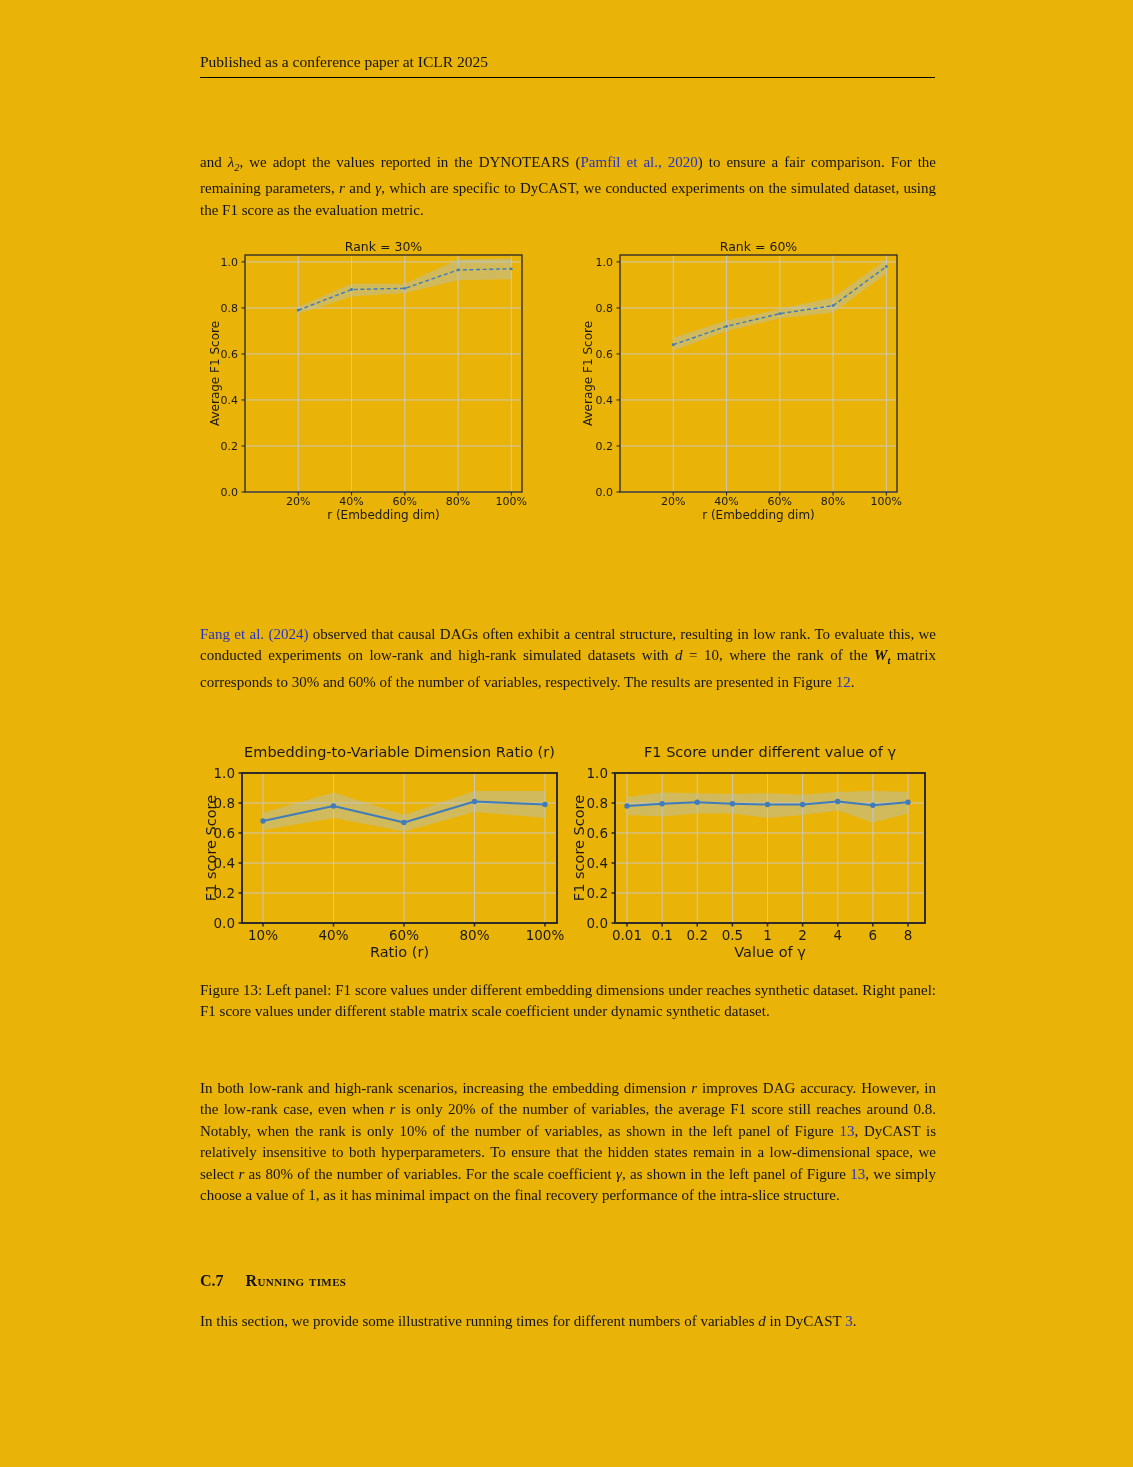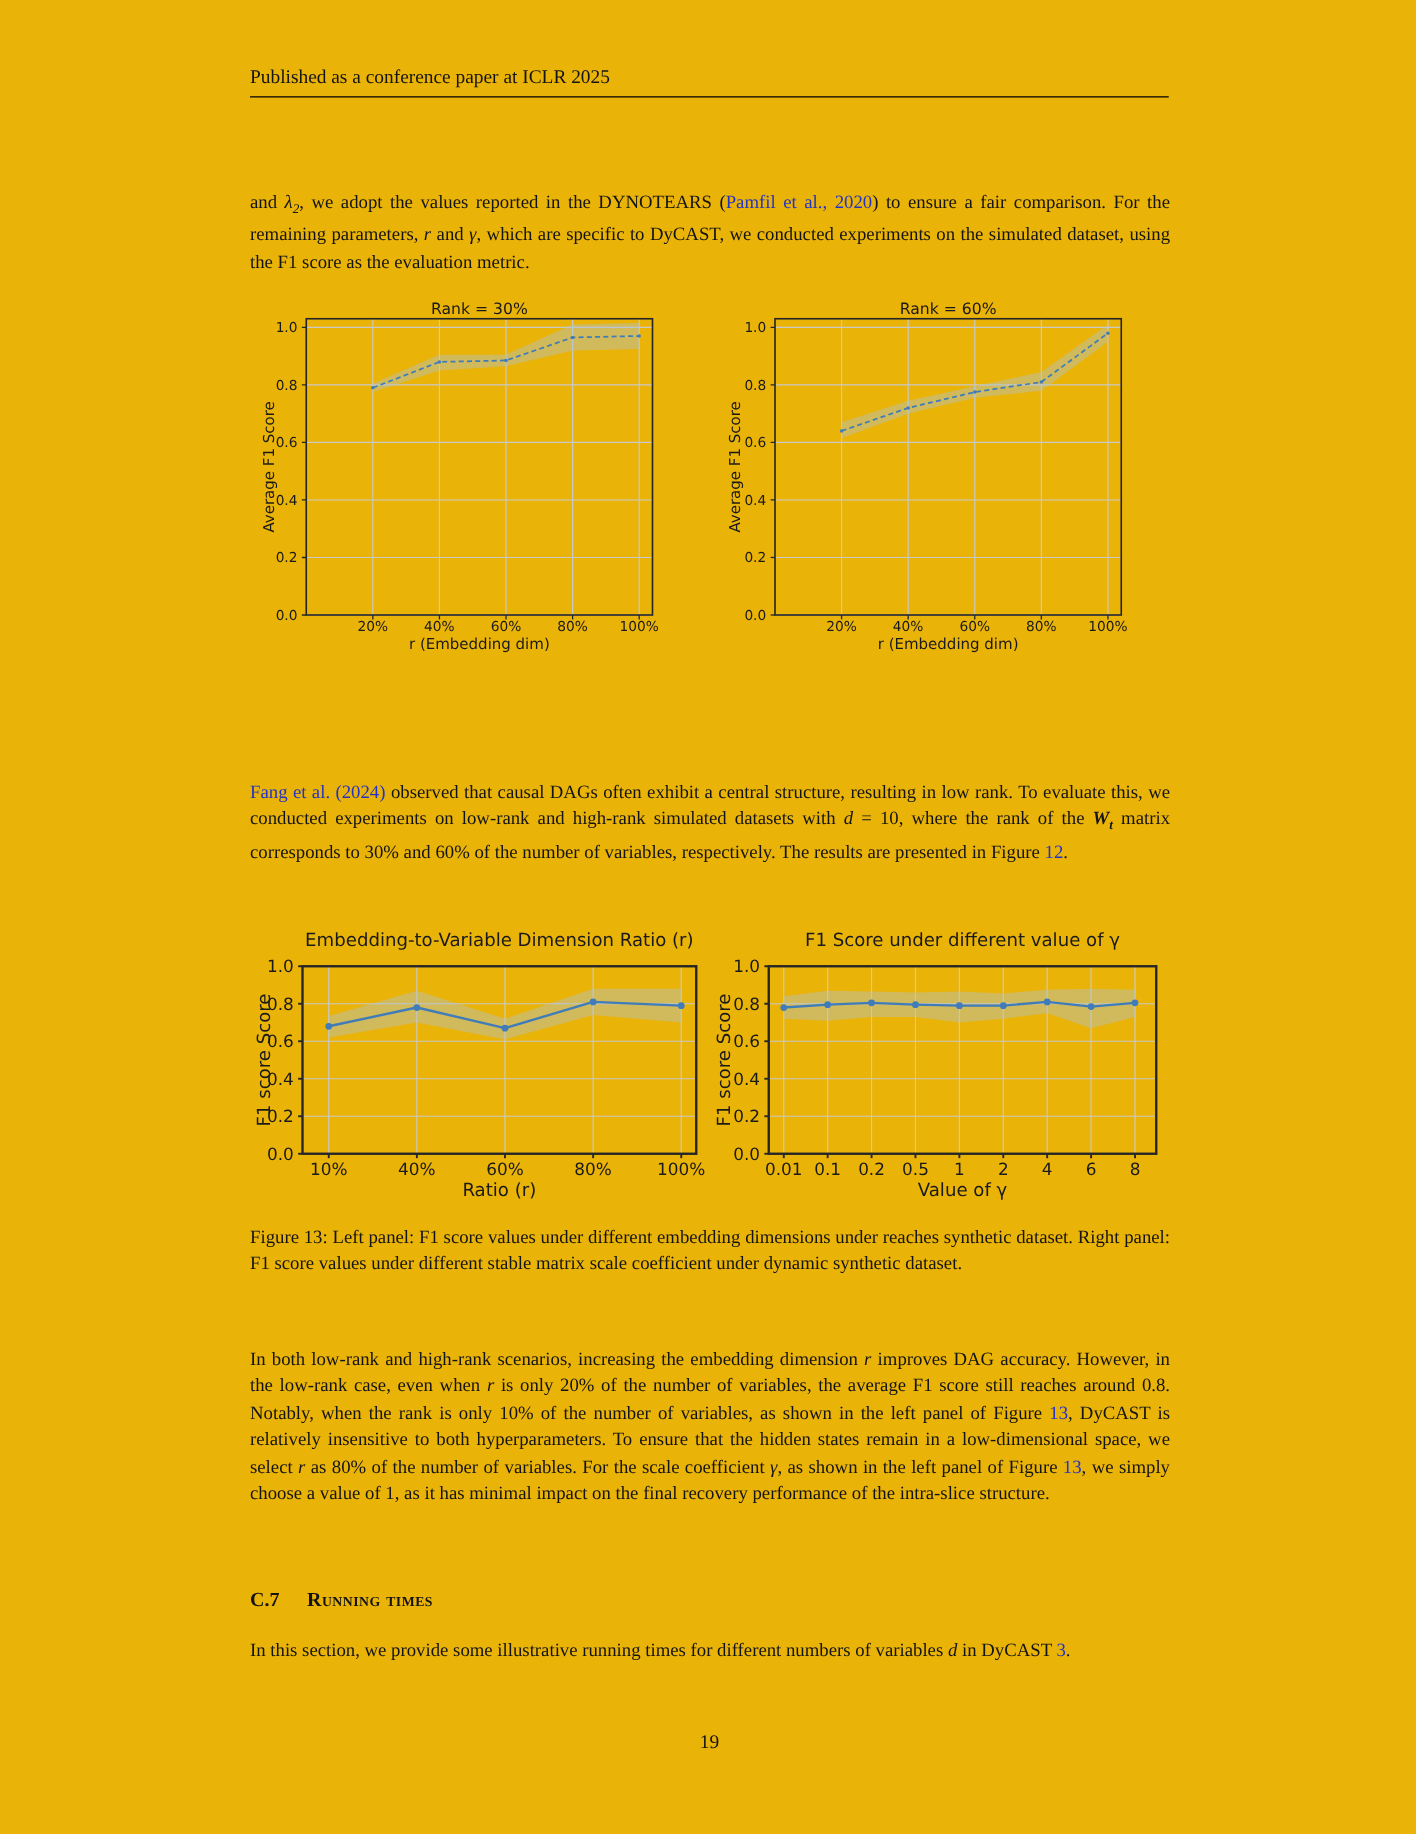--- a/index.html
+++ b/index.html
@@ -243,14 +243,13 @@
   <p class="abs para" id="cap13">Figure 13: Left panel: F1 score values under different embedding dimensions under reaches synthetic dataset.  Right panel: F1 score values under different stable matrix scale coefficient under dynamic synthetic dataset.</p>
 
   <p class="abs para" id="p3"><span>In both low-rank and high-rank scenarios, increasing the embedding dimension </span><span class="seg-i">r</span><span> improves DAG accuracy.  However, in the low-rank case, even when </span><span class="seg-i">r</span><span> is only 20% of the number of variables, the average F1 score still reaches around 0.8.  Notably, when the rank is only 10% of the number of variables, as shown in the left panel of Figure </span><span class="seg-link">13</span><span>, DyCAST is relatively insensitive to both hyperparameters. To ensure that the hidden states remain in a low-dimensional space, we select </span><span class="seg-i">r</span><span> as 80% of the number of variables. For the scale coefficient </span><span class="seg-i">γ</span><span>, as shown in the left panel of Figure </span><span class="seg-link">13</span><span>, we simply choose a value of 1, as it has minimal impact on the final recovery performance of the intra-slice structure.</span></p>
 
   <div class="abs section-head">
     <span>C.7</span><span class="sc">Running times</span>
   </div>
 
   <p class="abs para" id="p4"><span>In this section, we provide some illustrative running times for different numbers of variables </span><span class="seg-i">d</span><span> in DyCAST </span><span class="seg-link">3</span><span>.</span></p>
 
-  <div class="abs pagenum">19</div>
 </div>
 
 </body></html>

